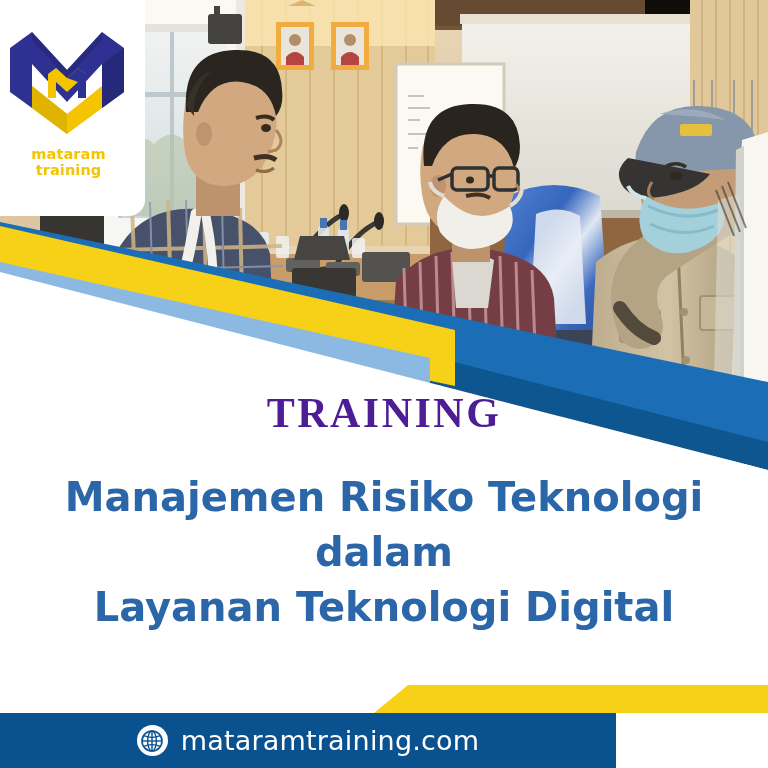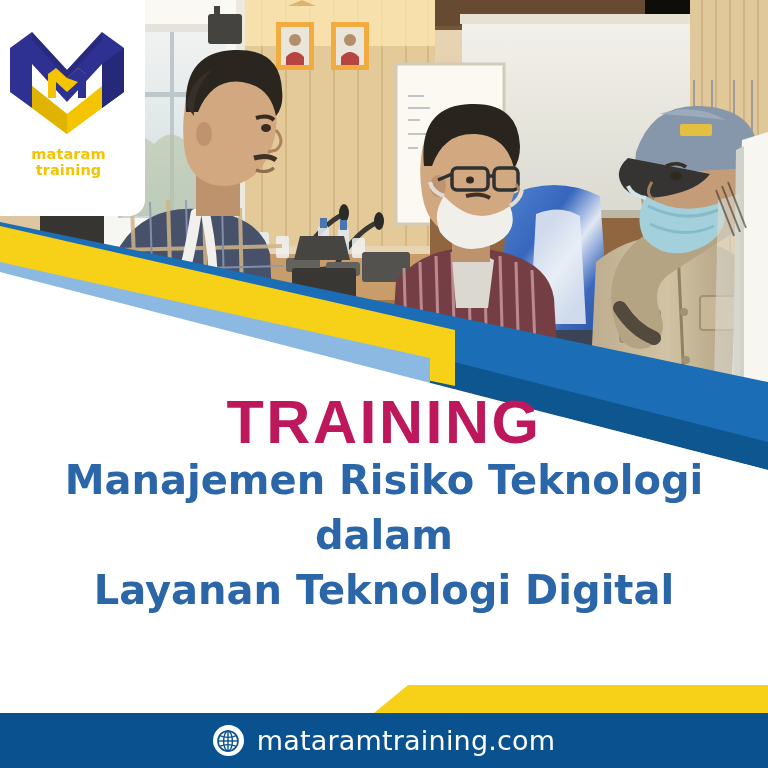--- a/index.html
+++ b/index.html
@@ -79,41 +79,42 @@
 
   
   .text-block {
     position: absolute;
     left: 0; top: 392px;
     width: 768px;
     z-index: 30;
     text-align: center;
   }
   .title-main {
-    color: #be185d;
-    font-size: 61px;
+    color: #4c1d95;
+    font-size: 42px;
     font-weight: 700;
     letter-spacing: 2.5px;
     line-height: 1;
-    font-family: Liberation Sans, sans-serif;
+    font-family: Liberation Serif, serif;
   }
   .title-sub {
+    margin-top: 36px;
     color: #2B66A8;
     font-size: 40px;
     font-weight: 700;
     line-height: 1.38;
     padding: 0 26px;
     font-family: "DejaVu Sans", sans-serif;
   }
 
   
   .footer-bar {
     position: absolute;
     left: 0; top: 713px;
-    width: 768px; height: 55px;
+    width: 616px; height: 55px;
     background: #0A5190;
     z-index: 40;
     display: flex;
     align-items: center;
     justify-content: center;
   }
   .footer-inner {
     display: flex;
     align-items: center;
     gap: 13px;

